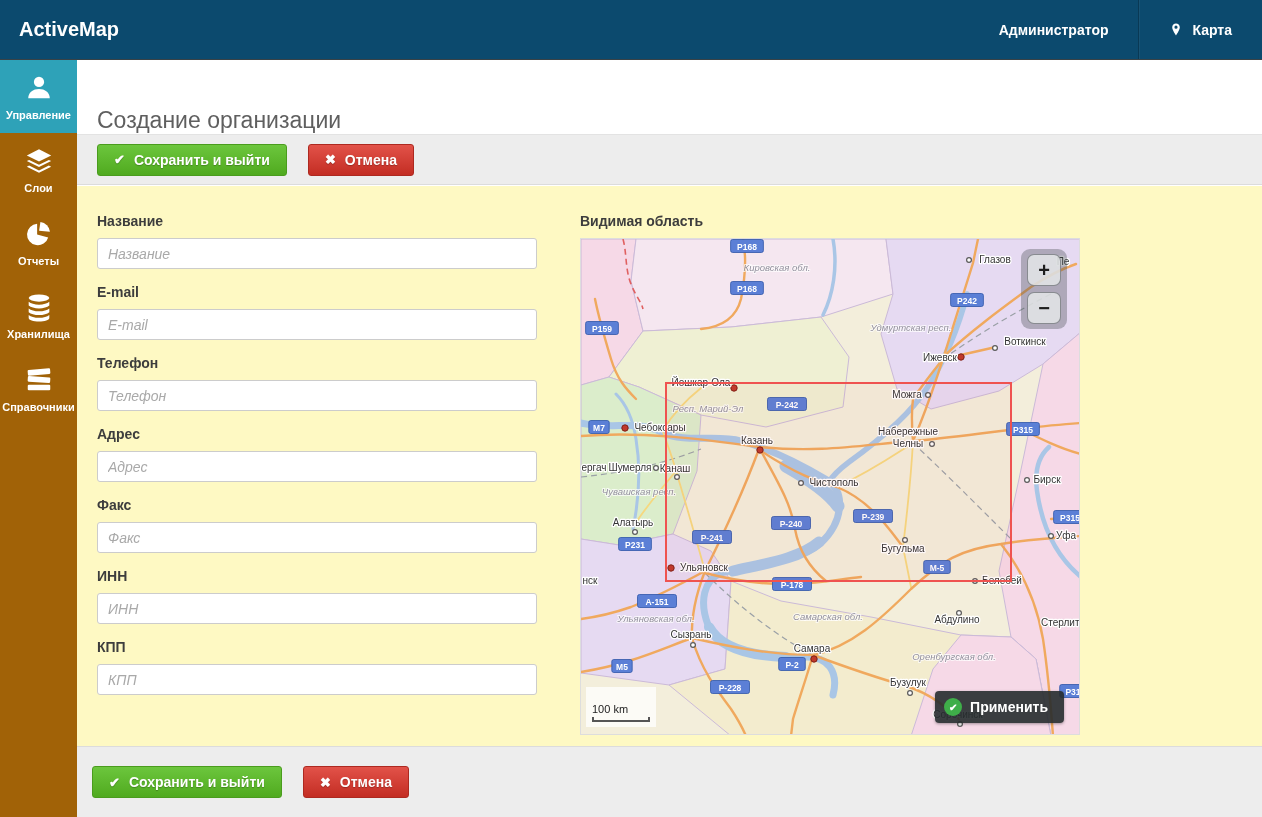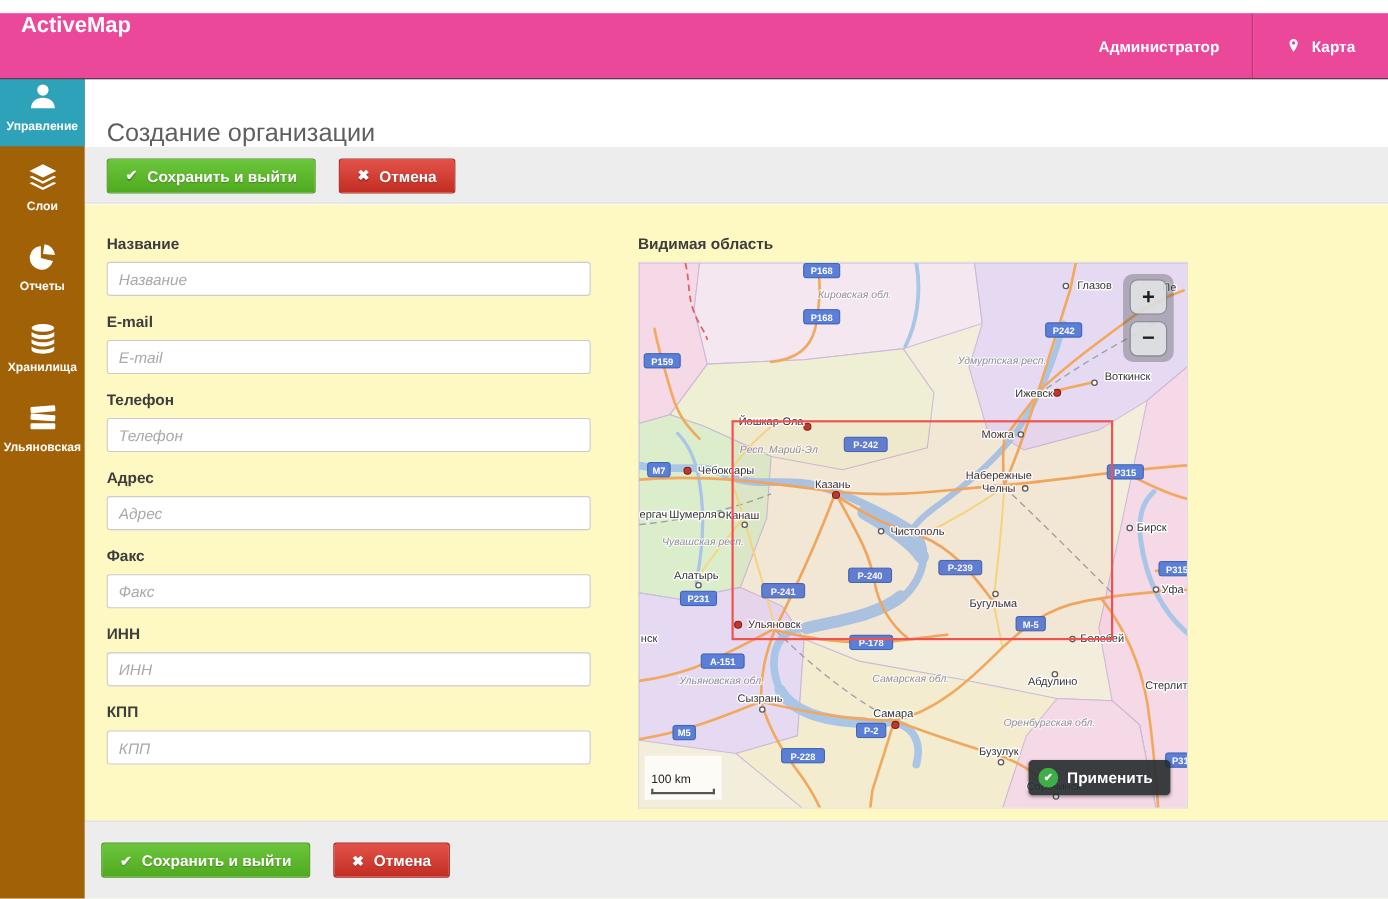--- a/index.html
+++ b/index.html
@@ -1,20 +1,20 @@
 <!DOCTYPE html>
 <html><head>
 <meta charset="utf-8">
 <style>
   * { margin:0; padding:0; box-sizing:border-box; }
   html,body { width:1262px; height:817px; }
   body { font-family:"Liberation Sans", sans-serif; background:#fff; position:relative; overflow:hidden; }
 
   
-  .header { position:absolute; top:12px; left:0; right:0; height:60px; background:#ec4899; display:flex; align-items:flex-start; z-index:20; border-bottom:1px solid #394246; }
+  .header { position:absolute; top:0; left:0; right:0; height:60px; background:#0c4a6e; display:flex; align-items:center; z-index:20; border-bottom:1px solid #394246; }
   .logo { color:#fff; font-size:20px; font-weight:bold; padding-left:19px; }
   .header-right { margin-left:auto; display:flex; align-items:stretch; height:100%; }
   .h-item { display:flex; align-items:center; gap:9px; padding:0 30px; color:#fff; font-size:14px; font-weight:bold; cursor:pointer; }
   .h-item.sep { border-left:1px solid rgba(0,0,0,0.22); box-shadow:inset 1px 0 0 rgba(255,255,255,0.05); }
   .h-item svg { display:block; }
 
   
   .sidebar { position:absolute; top:60px; left:0; bottom:0; width:77px; background:#a16207; z-index:10; }
   .sb-item { display:flex; flex-direction:column; align-items:center; padding:13px 2px 12px; cursor:pointer; }
   .sb-item.active { background:#2ea2b8; }
@@ -128,21 +128,21 @@
       <div class="sb-item">
         <span class="sb-icon">
           <svg viewBox="0 0 32 32">
             <g fill="#fff">
               <rect x="4" y="4.5" width="24" height="6" rx="1.2" transform="rotate(-5 16 7.5)"></rect>
               <rect x="4" y="12.5" width="24" height="6" rx="1.2" transform="rotate(4 16 15.5)"></rect>
               <rect x="4" y="21" width="24" height="6" rx="1.2"></rect>
             </g>
           </svg>
         </span>
-        <span class="sb-label">Ульяновская</span>
+        <span class="sb-label">Справочники</span>
       </div>
     </div>
 </div>
 
 <div class="main">
 
   <div class="title-bar">
     <div class="page-title">Создание организации</div>
   </div>
 

